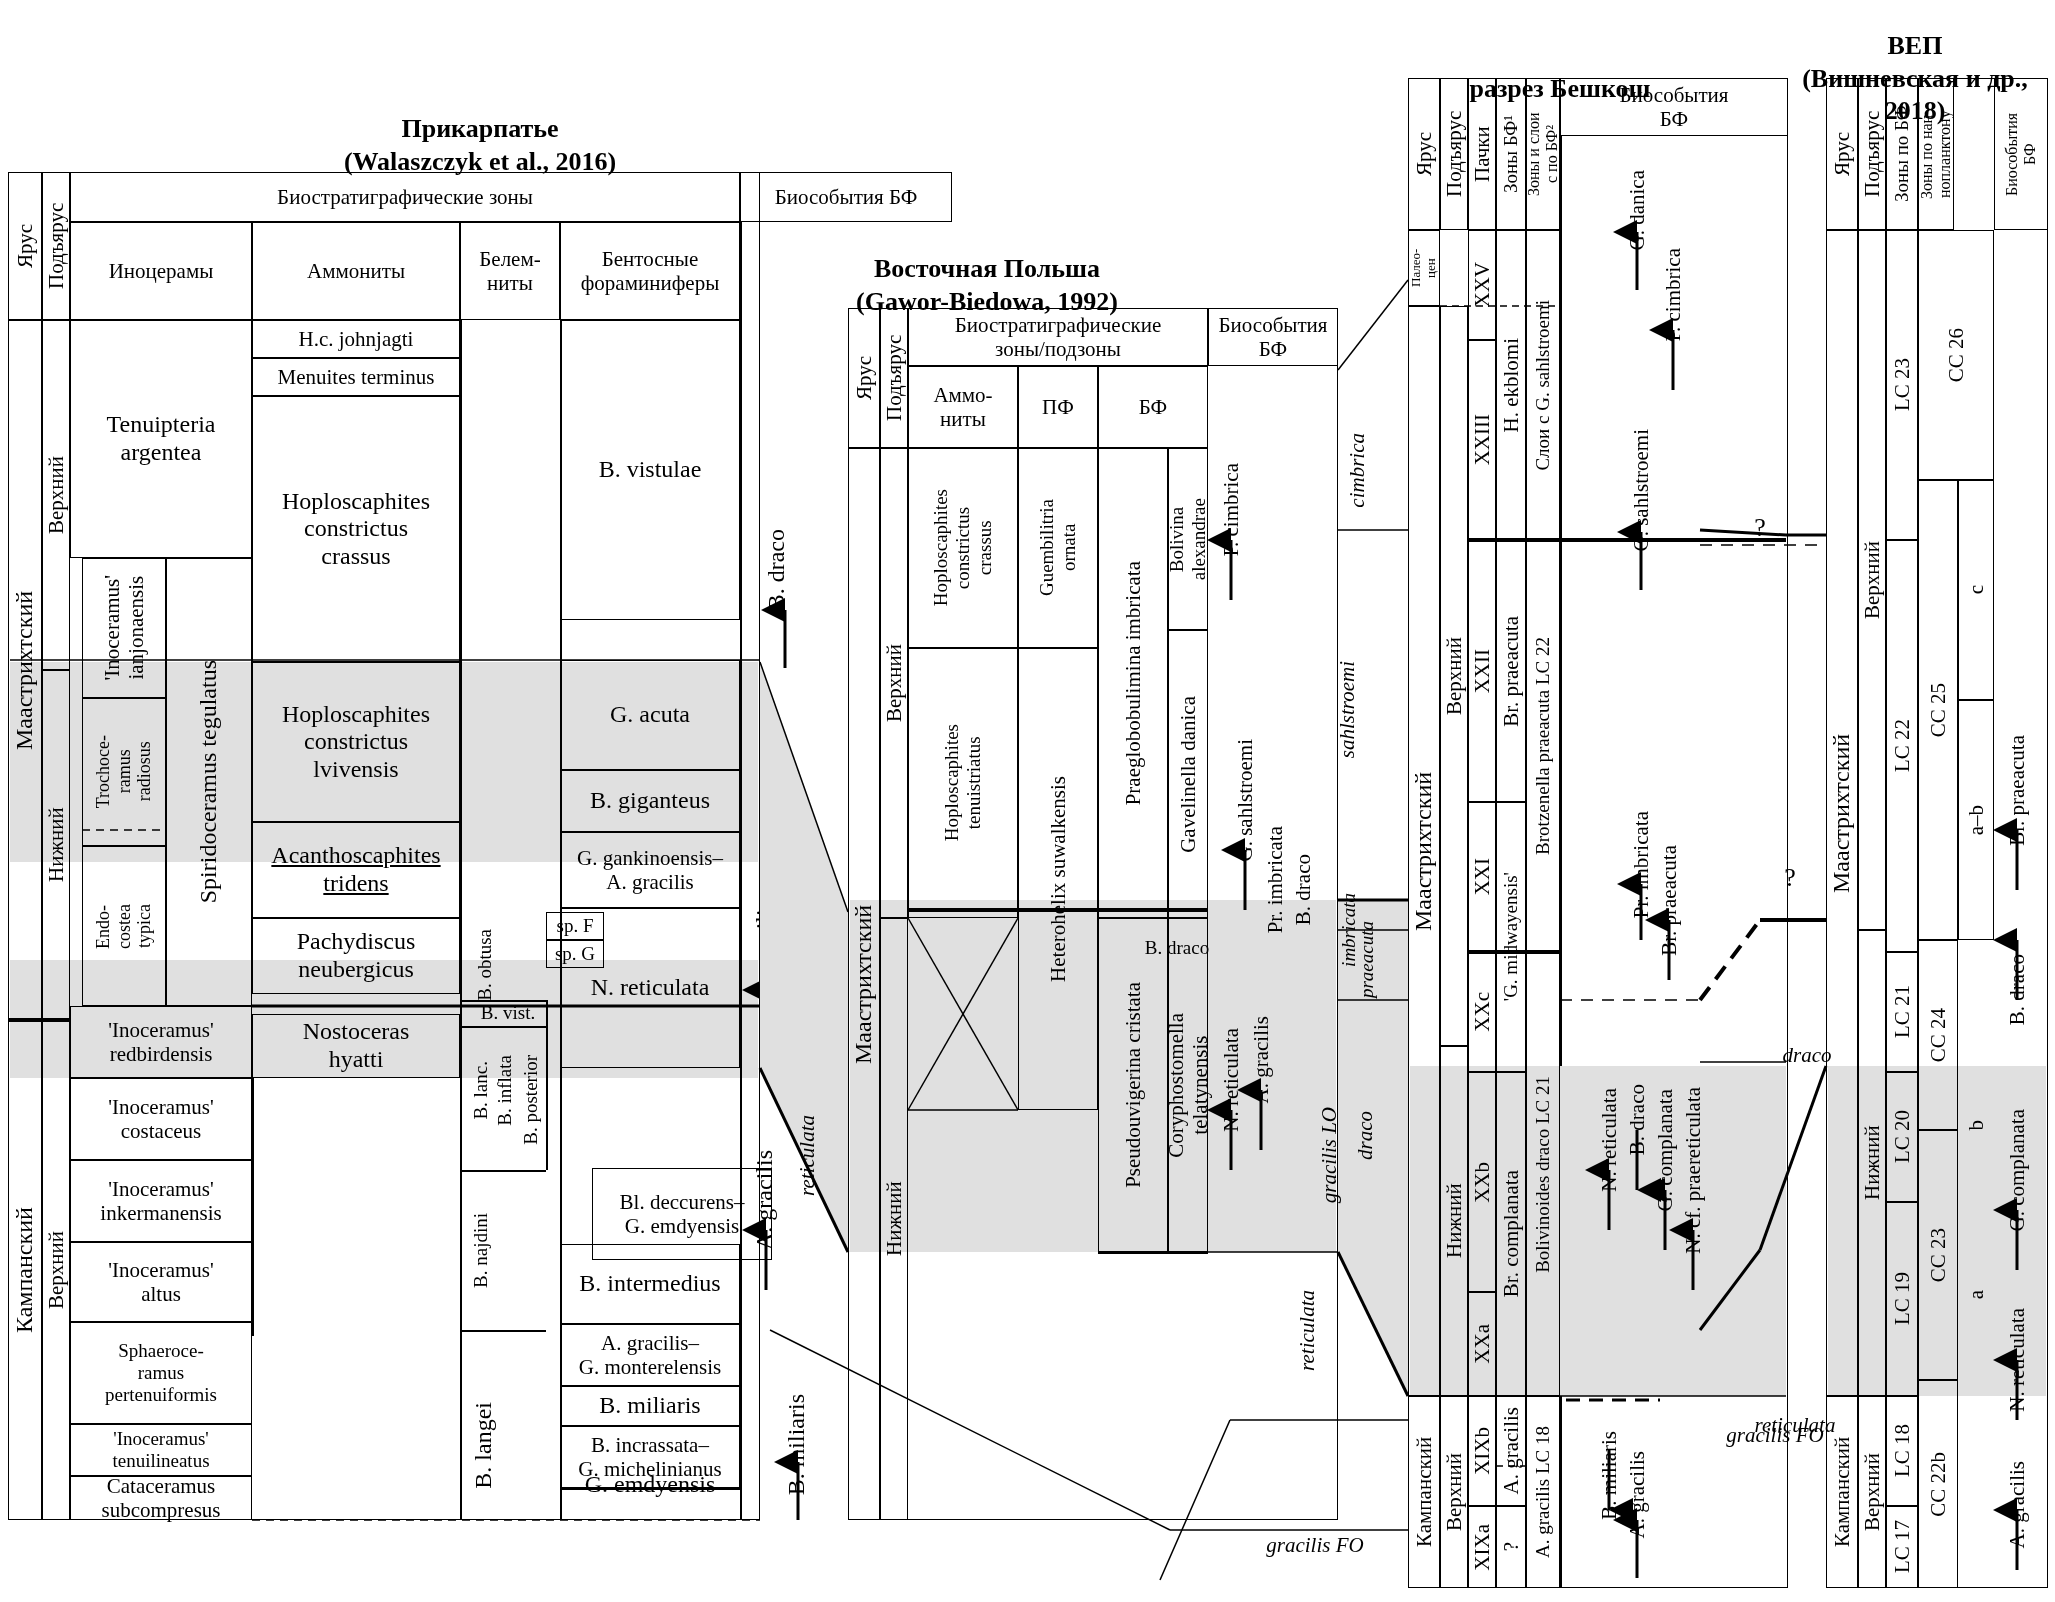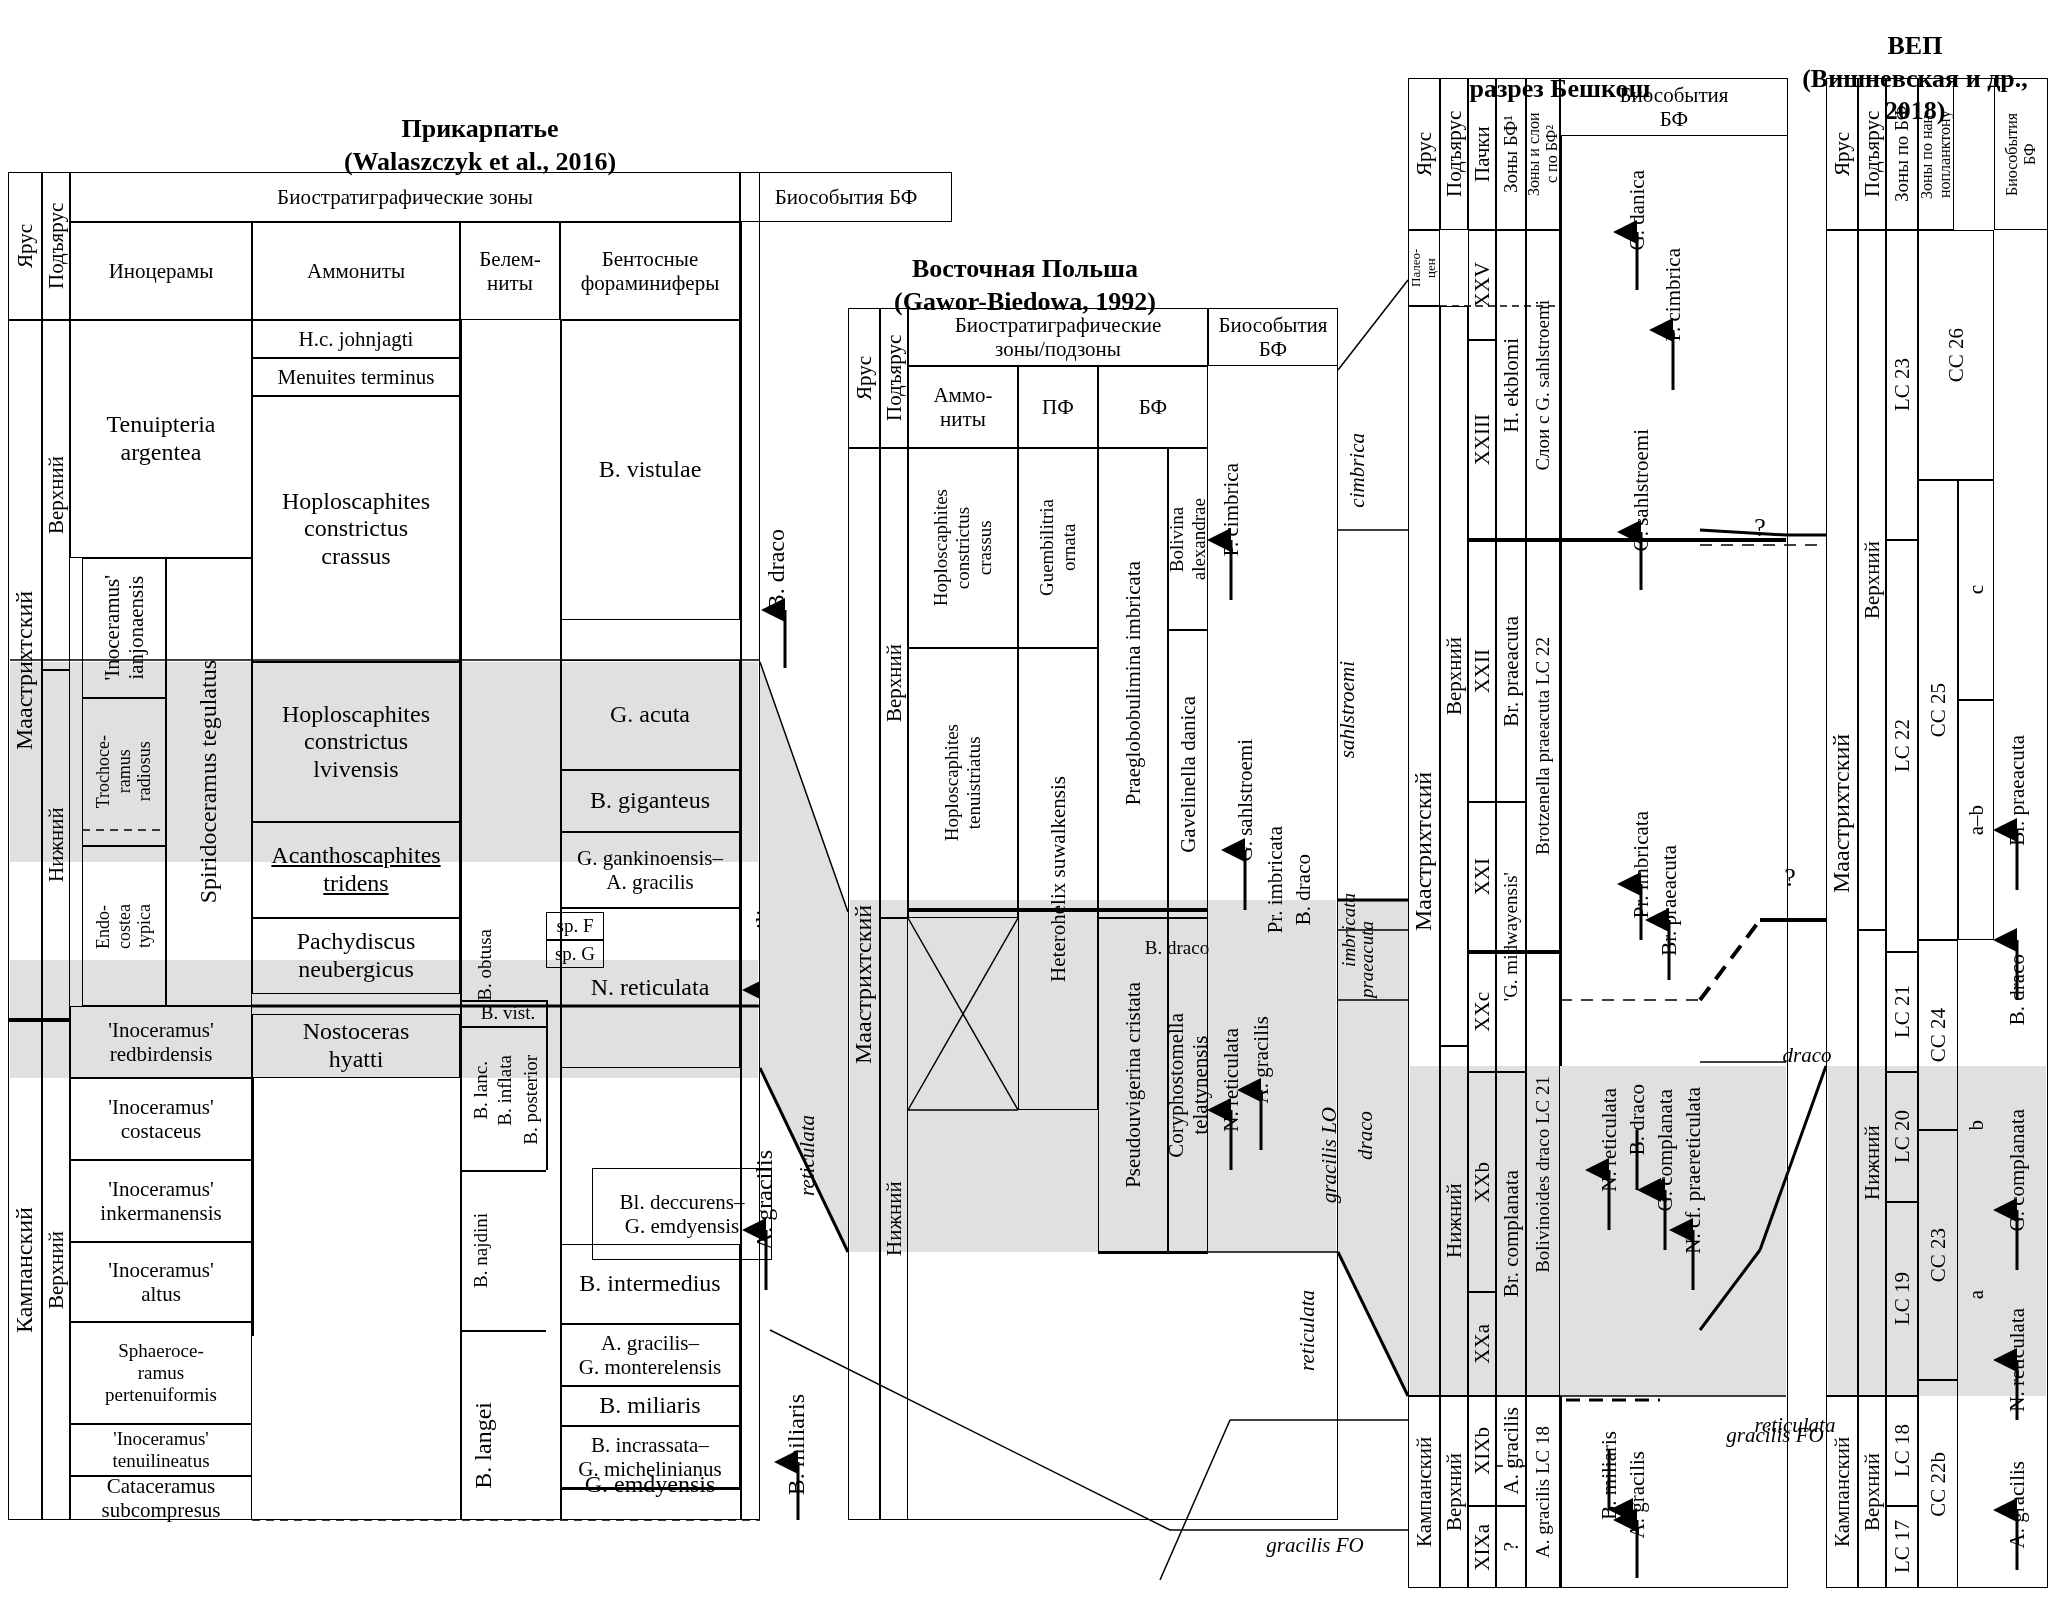--- a/index.html
+++ b/index.html
@@ -25,21 +25,21 @@
 </style>
 </head>
 <body>
 
 <div id="root">
 
 <div class="tt ttl f18" style="left:290px;top:88px;width:380px;">
   <div style="white-space:pre-line;">Прикарпатье
 (Walaszczyk et al., 2016)</div>
 </div>
-<div class="tt ttl f18" style="left:835px;top:228px;width:380px;">
+<div class="tt ttl f18" style="left:797px;top:228px;width:380px;">
   <div style="white-space:pre-line;">Восточная Польша
 (Gawor-Biedowa, 1992)</div>
 </div>
 <div class="tt ttl f18" style="left:1410px;top:48px;width:300px;">
   <div>разрез Бешкош</div>
 </div>
 <div class="tt ttl f18" style="left:1790px;top:5px;width:250px;">
   <div style="white-space:pre-line;">ВЕП
 (Вишневская и др., 2018)</div>
 </div>

